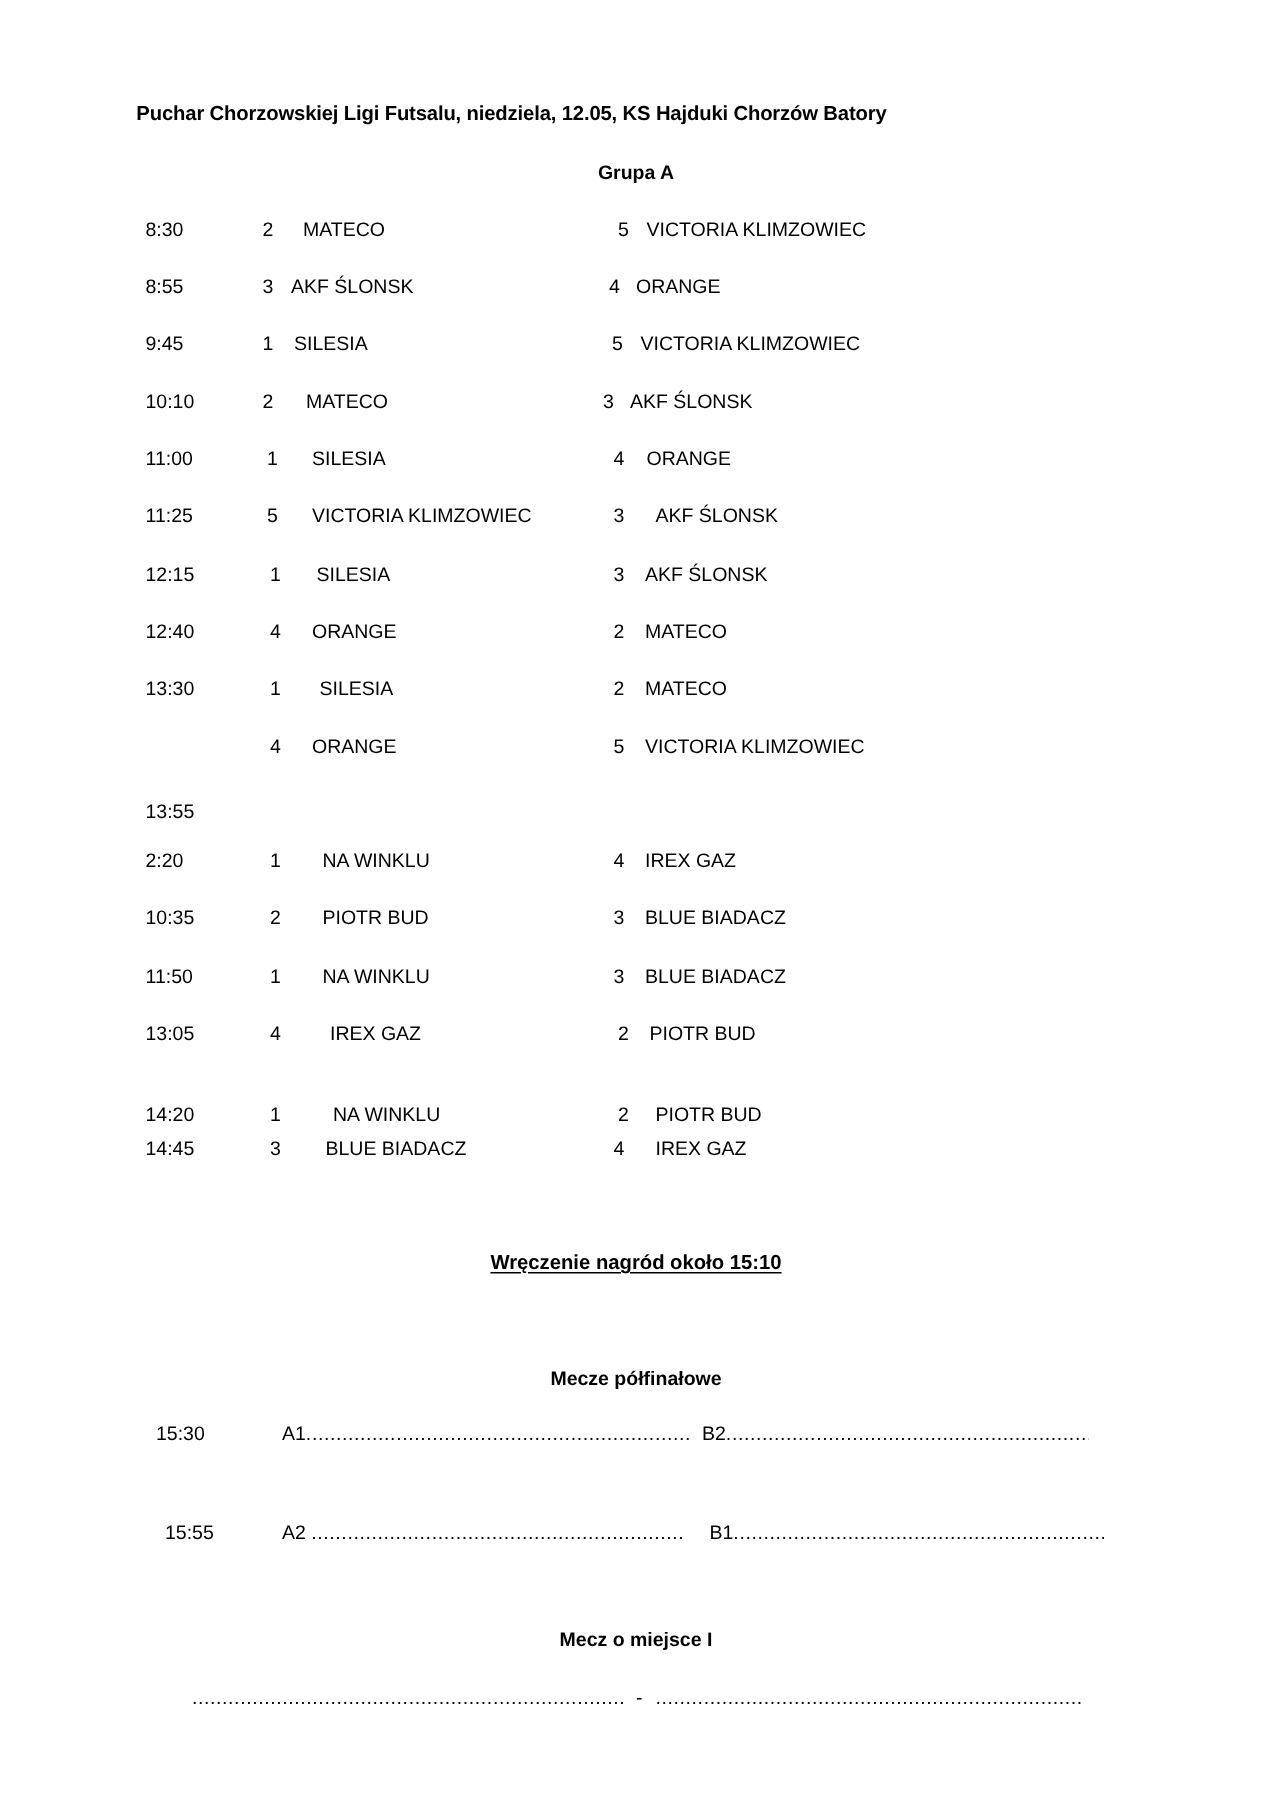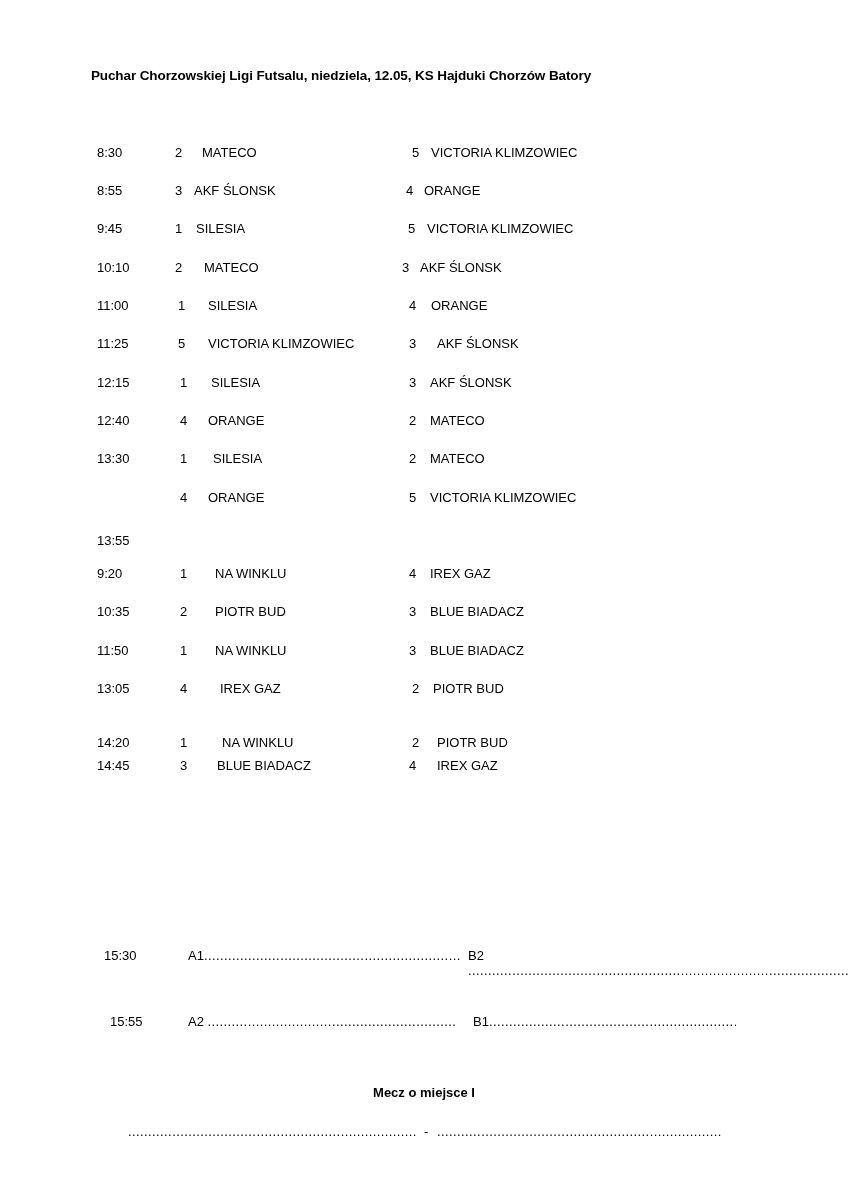--- a/index.html
+++ b/index.html
@@ -144,20 +144,21 @@
     top: 0;
   }
 </style>
 </head>
 <body>
 
 <div class="page">
 
   <div class="doc-title">Puchar Chorzowskiej Ligi Futsalu, niedziela, 12.05, KS Hajduki Chorzów Batory</div>
 
+  <div class="group-heading" id="grupa-a-heading">Grupa A</div>
 
   <div id="group-a-rows">
       <div class="match-row" style="top: 145px;">
         <span class="time" style="left: 97px;">8:30</span>
         <span class="score-home" style="left: 175px;">2</span>
         <span class="team-home" style="left: 202px;">MATECO</span>
         <span class="score-away" style="left: 412px;">5</span>
         <span class="team-away" style="left: 431px;">VICTORIA KLIMZOWIEC</span>
       </div>
       <div class="match-row" style="top: 183px;">
@@ -221,21 +222,21 @@
         <span class="score-home" style="left: 180px;">4</span>
         <span class="team-home" style="left: 208px;">ORANGE</span>
         <span class="score-away" style="left: 409px;">5</span>
         <span class="team-away" style="left: 430px;">VICTORIA KLIMZOWIEC</span>
       </div>
     </div>
 
 
   <div id="group-b-rows">
       <div class="match-row" style="top: 566px;">
-        <span class="time" style="left: 97px;">9:20</span>
+        <span class="time" style="left: 97px;">2:20</span>
         <span class="score-home" style="left: 180px;">1</span>
         <span class="team-home" style="left: 215px;">NA WINKLU</span>
         <span class="score-away" style="left: 409px;">4</span>
         <span class="team-away" style="left: 430px;">IREX GAZ</span>
       </div>
       <div class="match-row" style="top: 604px;">
         <span class="time" style="left: 97px;">10:35</span>
         <span class="score-home" style="left: 180px;">2</span>
         <span class="team-home" style="left: 215px;">PIOTR BUD</span>
         <span class="score-away" style="left: 409px;">3</span>
@@ -264,30 +265,34 @@
       </div>
       <div class="match-row" style="top: 758px;">
         <span class="time" style="left: 97px;">14:45</span>
         <span class="score-home" style="left: 180px;">3</span>
         <span class="team-home" style="left: 217px;">BLUE BIADACZ</span>
         <span class="score-away" style="left: 409px;">4</span>
         <span class="team-away" style="left: 437px;">IREX GAZ</span>
       </div>
     </div>
 
-
+  <div class="award-heading">
+    <span>Wręczenie nagród około 15:10</span>
+  </div>
+
+  <div class="section-heading" id="semifinal-heading">Mecze półfinałowe</div>
 
   <div id="semifinal-rows">
       <div class="ko-row" style="top: 948px; text-align: center;">
         <span class="time" style="left: 104px;">15:30</span>
         <span class="ko-slot" style="left: 188px; width: 272px;">
           <span class="slot-label">A1</span>
           <span class="dots" style="flex: 1 1 auto;">........................................................................................................................................................................................................</span>
         </span>
-        <span class="ko-slot" style="left: 468px; width: 258px; flex-direction: column;">
+        <span class="ko-slot" style="left: 468px; width: 258px;">
           <span class="slot-label">B2</span>
           <span class="dots" style="flex: 1 1 auto;">........................................................................................................................................................................................................</span>
         </span>
       </div>
       <div class="ko-row" style="top: 1014px;">
         <span class="time" style="left: 110px;">15:55</span>
         <span class="ko-slot" style="left: 188px; width: 268px;">
           <span class="slot-label" style="white-space: pre;">A2 </span>
           <span class="dots" style="flex: 1 1 auto;">........................................................................................................................................................................................................</span>
         </span>

